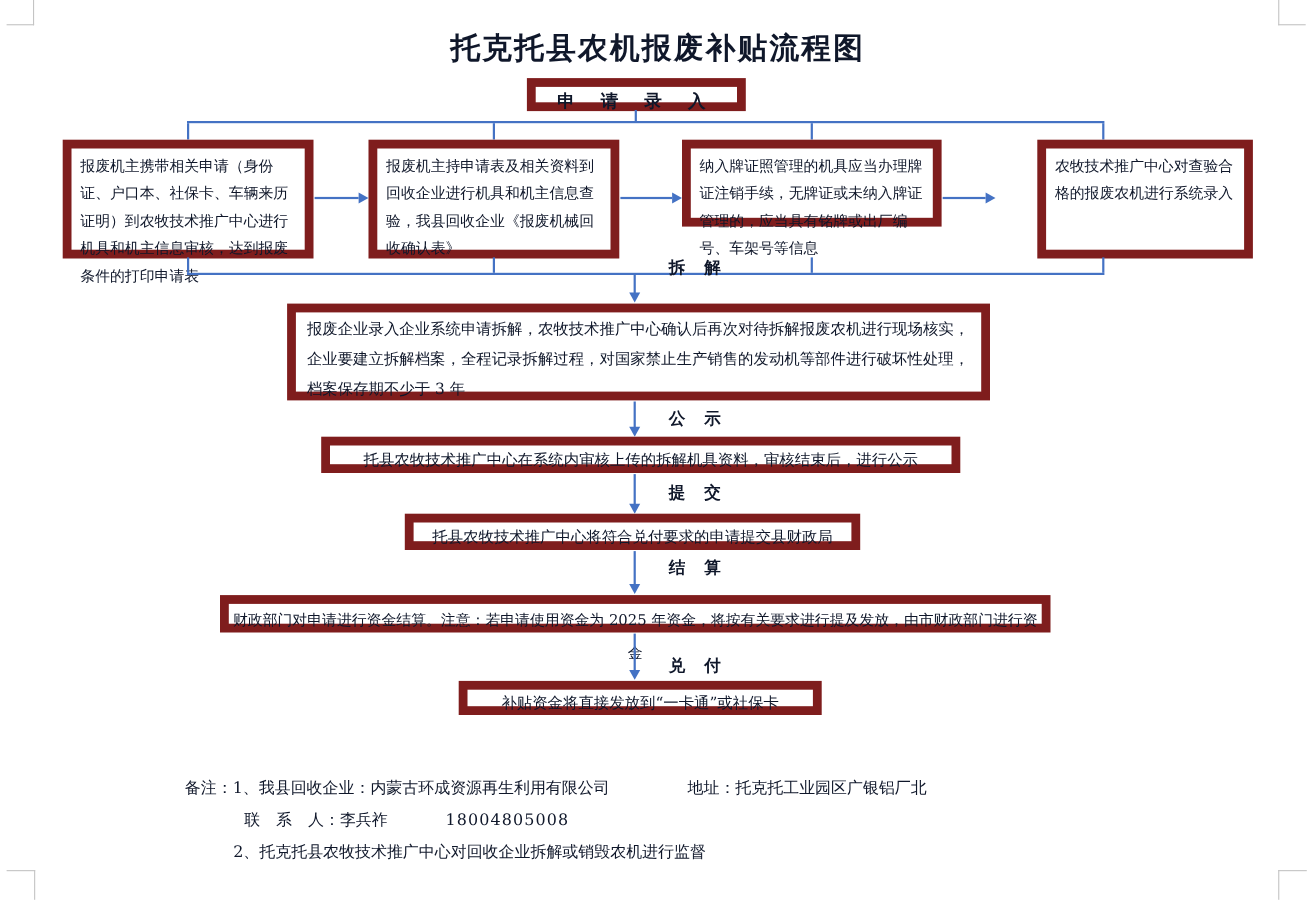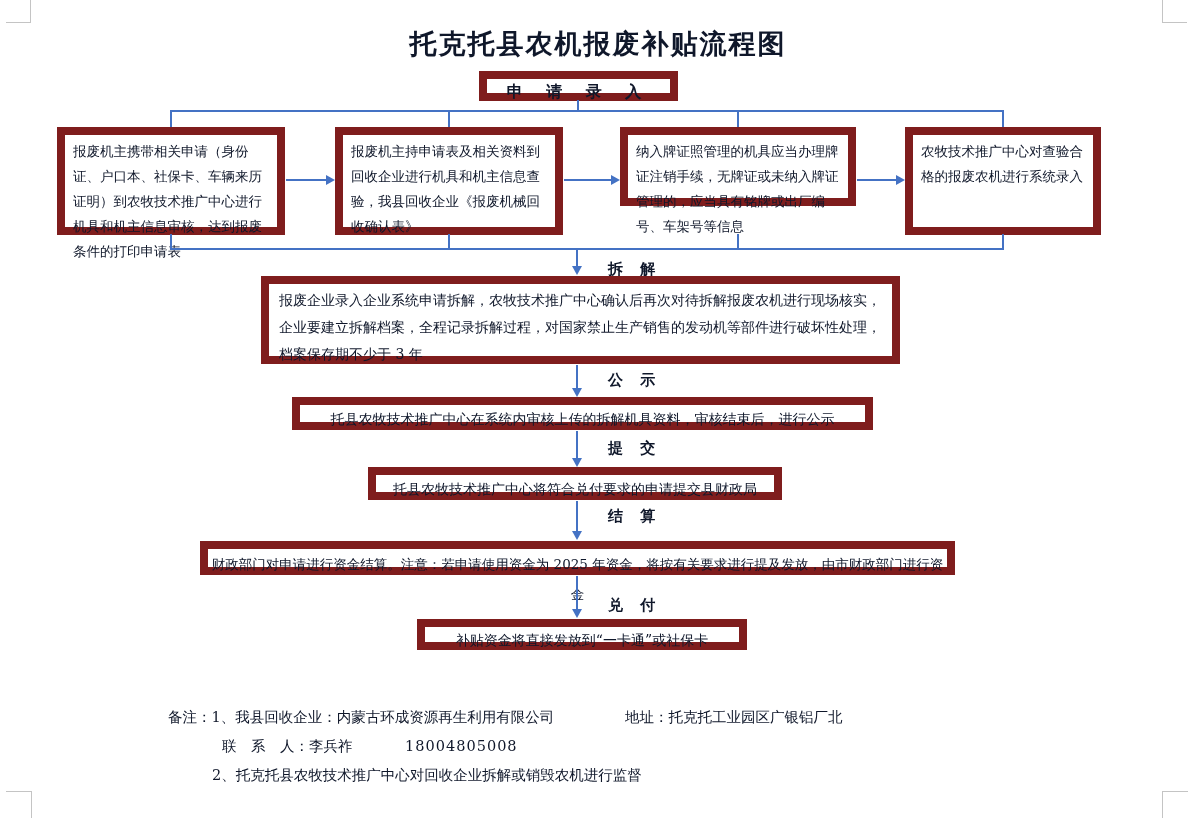--- a/index.html
+++ b/index.html
@@ -15,21 +15,21 @@
     position:absolute;border:8px solid #7f1d1d;background:#fff;box-sizing:border-box;
   }
   .startbox{
     left:479px;top:71px;width:199px;height:30px;line-height:26px;text-align:center;
     font-weight:bold;font-size:16px;letter-spacing:9px;
   }
   .pbox{font-size:13.5px;line-height:25px;padding:4px 8px;text-align:left;}
   .pbox1{left:57px;top:127px;width:228px;height:108px;}
   .pbox2{left:335px;top:127px;width:228px;height:108px;}
   .pbox3{left:620px;top:127px;width:236px;height:79px;}
-  .pbox4{left:905px;top:127px;width:196px;height:108px;}
+  .pbox4{left:943px;top:127px;width:196px;height:108px;}
   .stagebox{font-size:14px;}
   .sbox0{left:261px;top:276px;width:639px;height:88px;line-height:27px;padding:3px 10px;text-align:left;}
   .sbox1{left:292px;top:397px;width:581px;height:33px;line-height:29px;text-align:center;}
   .sbox2{left:368px;top:467px;width:414px;height:33px;line-height:29px;text-align:center;}
   .sbox3{left:200px;top:541px;width:755px;height:34px;line-height:30px;text-align:center;font-size:13.5px;}
   .sbox4{left:417px;top:619px;width:330px;height:31px;line-height:27px;text-align:center;}
   .stage-label{
     position:absolute;left:608px;font-weight:bold;font-size:15px;letter-spacing:6px;white-space:nowrap;
   }
   .cline{position:absolute;background:#4472C4;}
@@ -83,21 +83,21 @@
 
   <div class="cline" style="left:170px;top:234px;width:2px;height:14px;"></div>
   <div class="cline" style="left:448px;top:234px;width:2px;height:14px;"></div>
   <div class="cline" style="left:737px;top:234px;width:2px;height:14px;"></div>
   <div class="cline" style="left:1002px;top:234px;width:2px;height:14px;"></div>
   <div class="cline" style="left:170px;top:248px;width:834px;height:2px;"></div>
 
   <div class="cline" style="left:576px;top:250px;width:2px;height:17px;"></div>
   <div class="ahead-down" style="left:572px;top:266px;"></div>
 
-  <div class="stage-label" style="top:260px;text-align:center;">拆 解</div>
+  <div class="stage-label" style="top:234px;text-align:center;">拆 解</div>
   <div class="box stagebox sbox0">报废企业录入企业系统申请拆解，农牧技术推广中心确认后再次对待拆解报废农机进行现场核实，企业要建立拆解档案，全程记录拆解过程，对国家禁止生产销售的发动机等部件进行破坏性处理，档案保存期不少于 3 年</div>
 
   <div class="cline" style="left:576px;top:365px;width:2px;height:24px;"></div>
   <div class="ahead-down" style="left:572px;top:388px;"></div>
   <div class="stage-label" style="top:371px;">公 示</div>
   <div class="box stagebox sbox1">托县农牧技术推广中心在系统内审核上传的拆解机具资料，审核结束后，进行公示</div>
 
   <div class="cline" style="left:576px;top:431px;width:2px;height:28px;"></div>
   <div class="ahead-down" style="left:572px;top:458px;"></div>
   <div class="stage-label" style="top:439px;">提 交</div>

